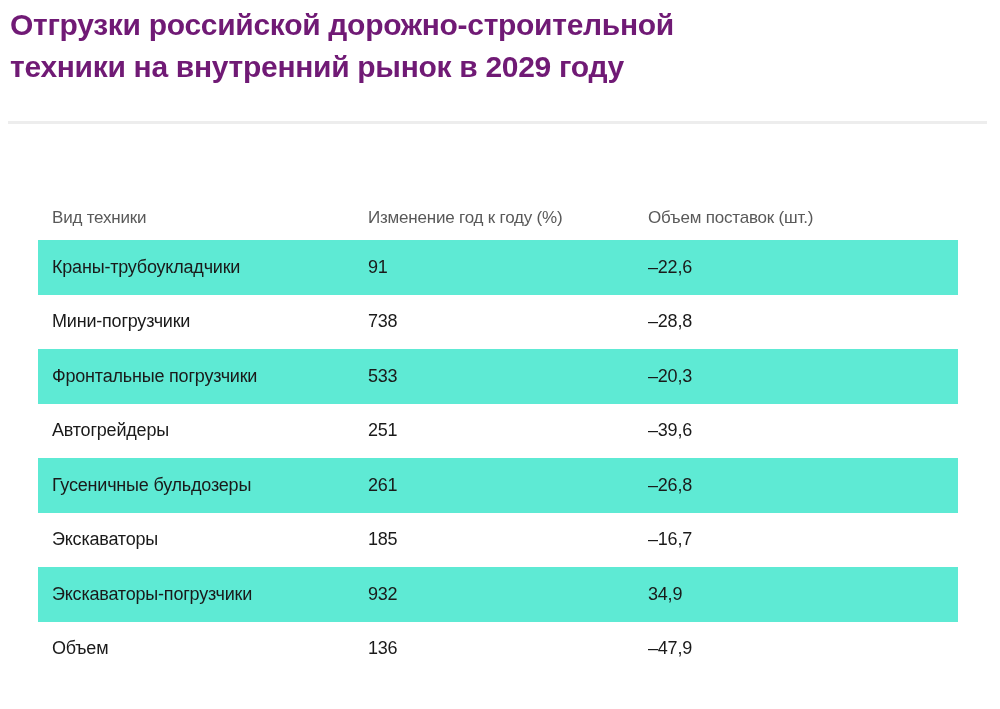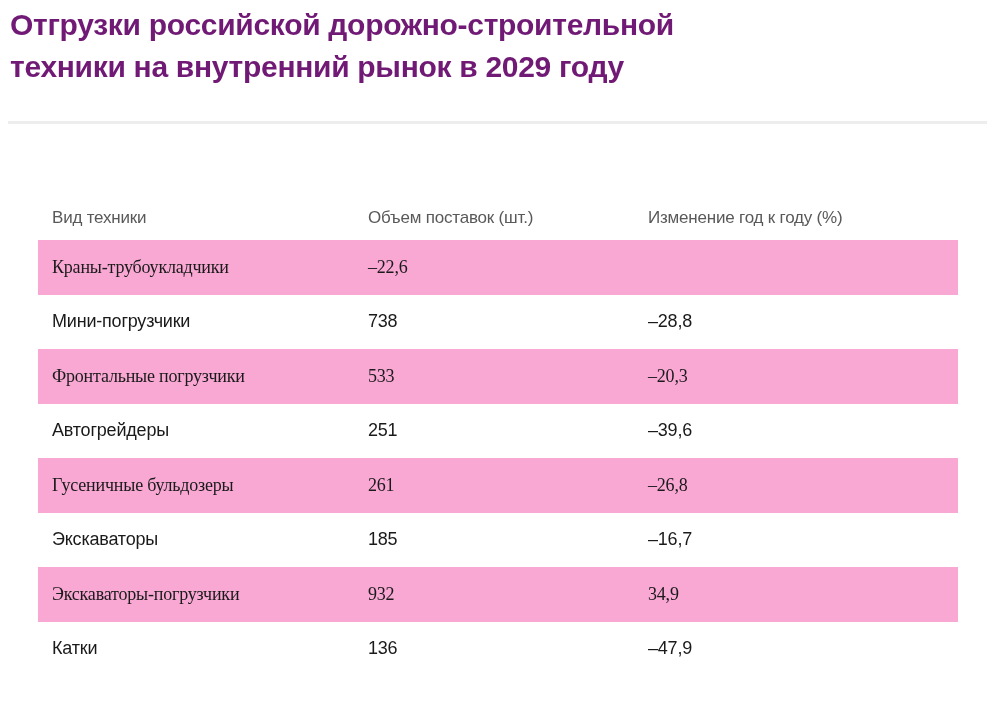--- a/index.html
+++ b/index.html
@@ -54,22 +54,21 @@
     display: grid;
     grid-template-columns: 316px 280px 324px;
     height: 54.5px;
     align-items: center;
     font-size: 18px;
     font-weight: 400;
     color: #1a1a1a;
     letter-spacing: -0.2px;
   }
   .trow.striped {
-    background: #f9a8d4;
-    font-family: Liberation Serif, serif;
+    background: #5eead4;
   }
   .cell, .hcell {
     padding-left: 14px;
     white-space: nowrap;
     overflow: hidden;
   }
 </style>
 </head>
 <body>
 
@@ -77,26 +76,27 @@
   <div>Отгрузки российской дорожно-строительной</div>
   <div>техники на внутренний рынок в 2029 году</div>
 </div>
 
 <div class="title-divider"></div>
 
 <div class="data-table">
 
   <div class="thead">
     <span class="hcell">Вид техники</span>
+    <span class="hcell">Изменение год к году (%)</span>
     <span class="hcell">Объем поставок (шт.)</span>
-    <span class="hcell">Изменение год к году (%)</span>
   </div>
 
   <div class="trow striped">
     <span class="cell">Краны-трубоукладчики</span>
+    <span class="cell">91</span>
     <span class="cell">–22,6</span>
   </div>
 
   <div class="trow">
     <span class="cell">Мини-погрузчики</span>
     <span class="cell">738</span>
     <span class="cell">–28,8</span>
   </div>
 
   <div class="trow striped">
@@ -123,18 +123,18 @@
     <span class="cell">–16,7</span>
   </div>
 
   <div class="trow striped">
     <span class="cell">Экскаваторы-погрузчики</span>
     <span class="cell">932</span>
     <span class="cell">34,9</span>
   </div>
 
   <div class="trow">
-    <span class="cell">Катки</span>
+    <span class="cell">Объем</span>
     <span class="cell">136</span>
     <span class="cell">–47,9</span>
   </div>
 
 </div>
 
 </body></html>

